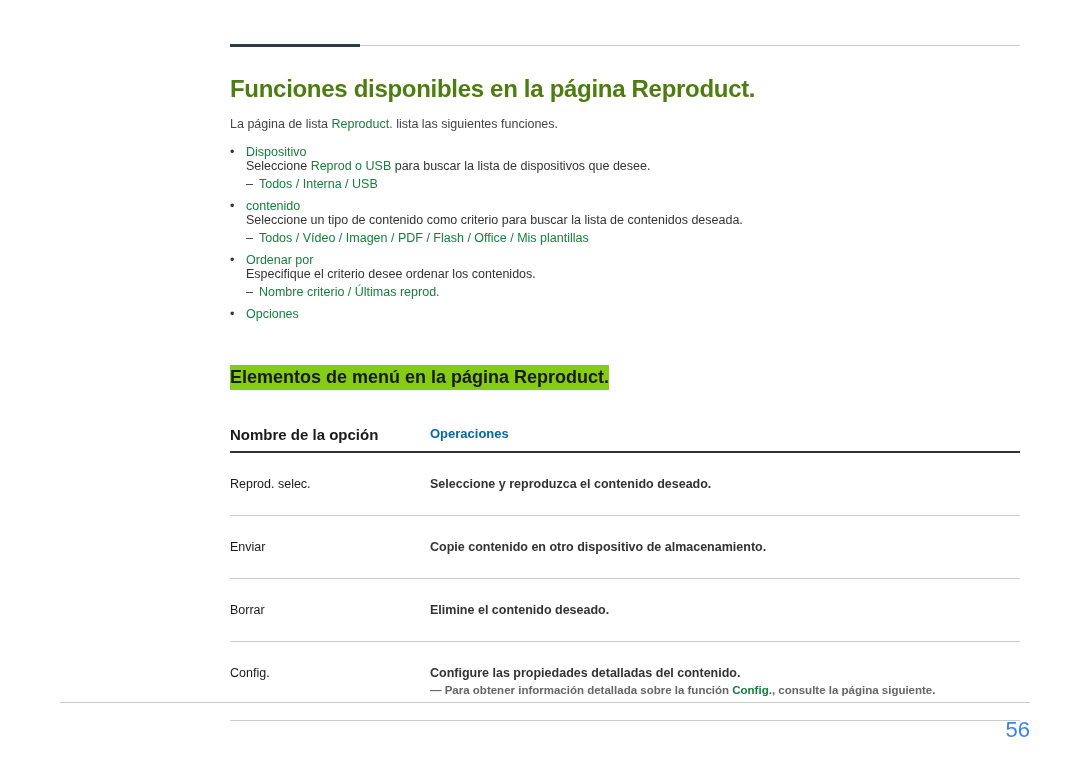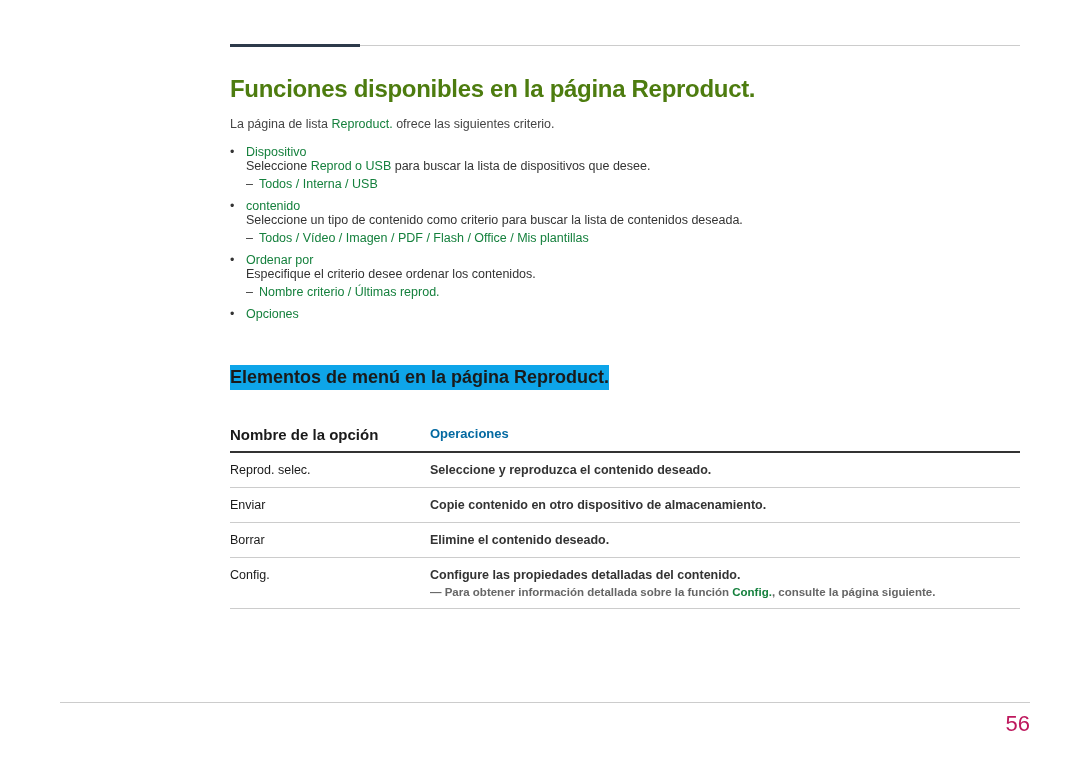--- a/index.html
+++ b/index.html
@@ -57,21 +57,21 @@
     }
 
     .intro-text {
       font-size: 12.5px;
       color: #444444;
       margin-bottom: 14px;
     }
 
     .orange { color: #15803d; }
     .yellow-bg {
-      background-color: #0ea5e9;
+      background-color: #84cc16;
       padding: 2px 0;
     }
 
     .bullet-list {
       list-style: none;
       padding: 0;
     }
 
     .bullet-list li {
       position: relative;
@@ -131,21 +131,21 @@
     .col-ops {
       flex: 1;
       font-size: 13px;
       font-weight: bold;
       color: #0369a1;
     }
 
     .table-row {
       display: flex;
       border-bottom: 1px solid #cccccc;
-      padding: 10px 0;
+      padding: 24px 0;
       align-items: flex-start;
     }
 
     .table-row .col-name {
       font-size: 12.5px;
       font-weight: normal;
     }
 
     .table-row .col-ops {
       font-size: 12.5px;
@@ -153,24 +153,24 @@
     }
 
     .col-ops .note {
       font-size: 11.5px;
       color: #666;
       margin-top: 4px;
     }
 
     .page-number {
       position: absolute;
-      bottom: 26px;
+      bottom: 20px;
       right: 50px;
       font-size: 22px;
-      color: #be185d;
+      color: #3b82f6;
       font-weight: 300;
     }
 
     .bottom-line {
       position: absolute;
       bottom: 60px;
       left: 60px;
       right: 50px;
       height: 1px;
       background: #cccccc;
@@ -184,21 +184,21 @@
   <div class="top-bar">
     <div class="left-bar"></div>
     <div class="top-line"></div>
   </div>
 
   <h1 class="page-title">Funciones disponibles en la página Reproduct.</h1>
 
   <p class="intro-text">
     <span>La página de lista</span>
     <span class="orange">Reproduct.</span>
-    <span> ofrece las siguientes criterio.</span>
+    <span> lista las siguientes funciones.</span>
   </p>
 
   <ul class="bullet-list">
 
     <li>
       <span class="orange">Dispositivo</span><br>
       <span>Seleccione <span class="orange">Reprod o USB</span> para buscar la lista de dispositivos que desee.</span>
       <div class="sub-indent"><span class="orange">Todos / Interna / USB</span></div>
     </li>
 

